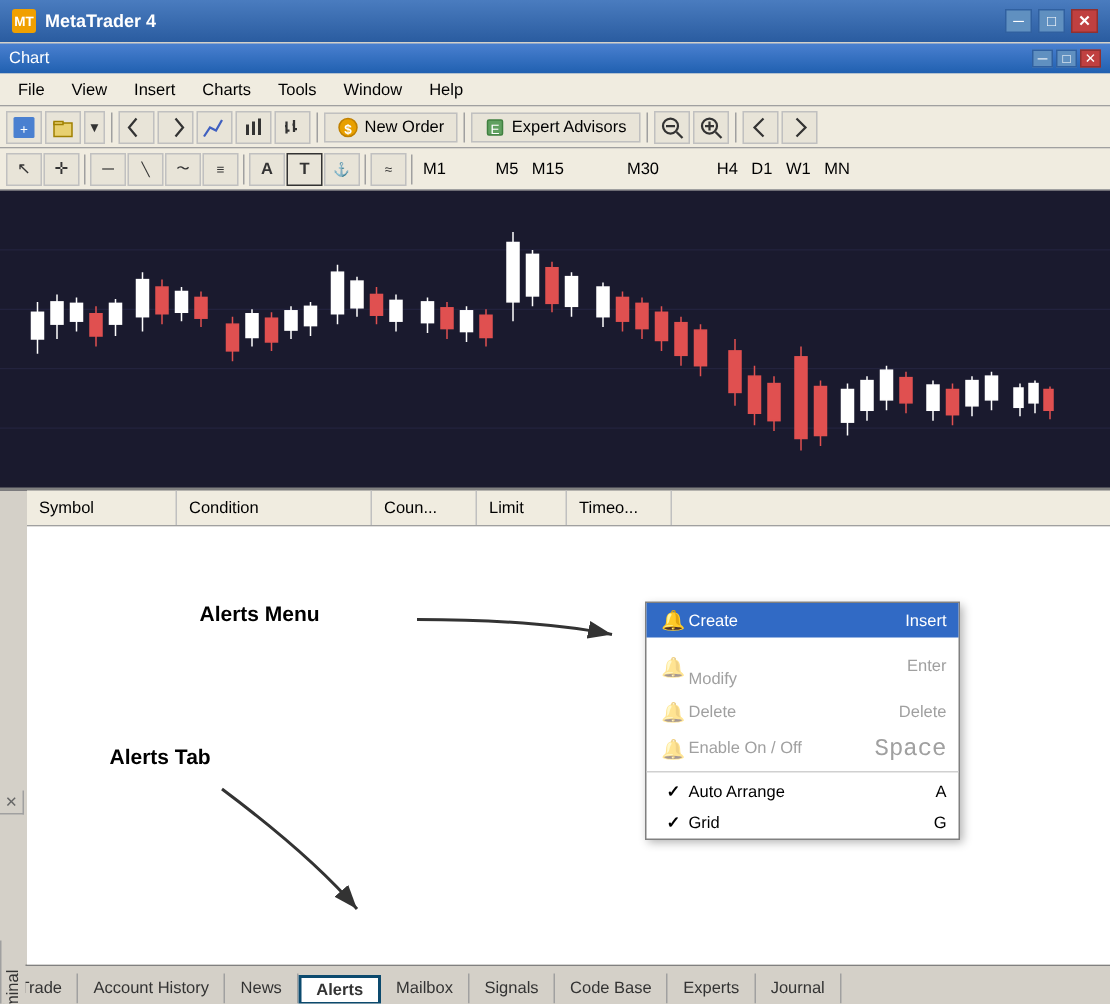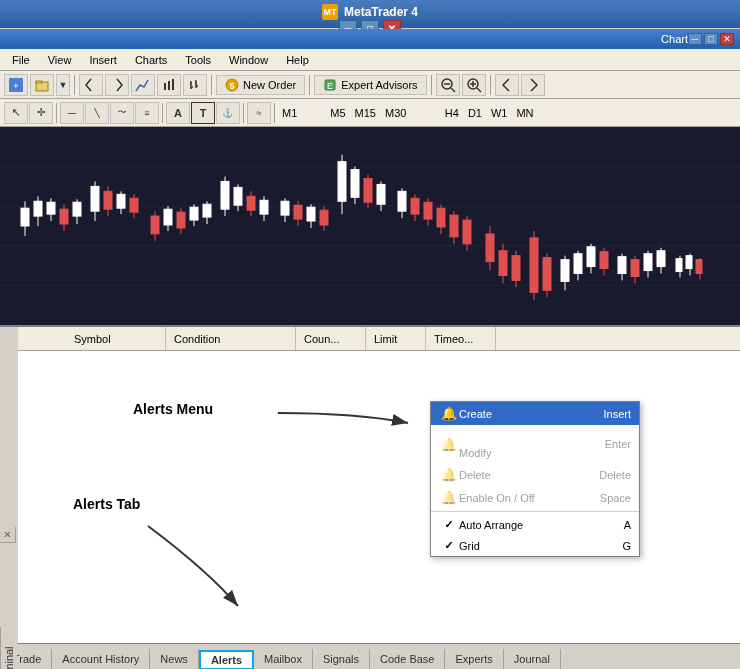--- a/index.html
+++ b/index.html
@@ -1,19 +1,19 @@
 <!DOCTYPE html>
 <html><head>
   <meta charset="utf-8">
   <style>
     * { margin: 0; padding: 0; box-sizing: border-box; }
     body { width: 740px; height: 669px; background: #d4d0c8; font-family: 'Tahoma', 'Arial', sans-serif; font-size: 11px; overflow: hidden; position: relative; }
 
     
-    .title-bar { background: linear-gradient(to bottom, #4a7cbf, #2a5ca0); height: 28px; display: flex; align-items: center; justify-content: space-between; padding: 4px 8px; color: white; font-size: 12px; font-weight: bold; flex-direction: column; }
+    .title-bar { background: linear-gradient(to bottom, #4a7cbf, #2a5ca0); height: 28px; display: flex; align-items: center; justify-content: space-between; padding: 4px 8px; color: white; font-size: 12px; font-weight: bold; }
     .title-bar-left { display: flex; align-items: center; gap: 6px; }
     .title-bar-icon { width: 16px; height: 16px; background: #f0a000; border-radius: 2px; display: flex; align-items: center; justify-content: center; font-size: 9px; color: white; font-weight: bold; }
     .title-bar-controls { display: flex; gap: 4px; }
     .title-btn { width: 18px; height: 16px; background: #6090c0; border: 1px solid #3060a0; display: flex; align-items: center; justify-content: center; font-size: 10px; color: white; cursor: pointer; }
     .title-btn.close { background: #c04040; border-color: #903030; }
 
     
     .menu-bar { background: #f0ece0; height: 22px; display: flex; align-items: center; padding: 0 4px; border-bottom: 1px solid #a0a0a0; gap: 2px; }
     .menu-item { padding: 2px 8px; cursor: pointer; font-size: 11px; color: #000; }
 
@@ -57,21 +57,21 @@
       <div class="title-bar-icon">MT</div>
       <span>MetaTrader 4</span>
     </div>
     <div class="title-bar-controls">
       <div class="title-btn">─</div>
       <div class="title-btn">□</div>
       <div class="title-btn close">✕</div>
     </div>
   </div>
 
-  <div style="background: linear-gradient(to bottom, #4a80d0, #2060b0); height: 20px; display: flex; align-items: center; justify-content: flex-end; padding: 0 6px; margin-top: 1px;">
+  <div style="background: linear-gradient(to bottom, #4a80d0, #2060b0); height: 20px; display: flex; align-items: center; justify-content: space-between; padding: 0 6px; margin-top: 1px;">
     <span style="color: white; font-size: 11px;">Chart</span>
     <div style="display: flex; gap: 2px;">
       <div style="width: 14px; height: 12px; background: #6090c0; border: 1px solid #3060a0; display: flex; align-items: center; justify-content: center; font-size: 9px; color: white; cursor: pointer;">─</div>
       <div style="width: 14px; height: 12px; background: #6090c0; border: 1px solid #3060a0; display: flex; align-items: center; justify-content: center; font-size: 9px; color: white; cursor: pointer;">□</div>
       <div style="width: 14px; height: 12px; background: #c04040; border: 1px solid #903030; display: flex; align-items: center; justify-content: center; font-size: 9px; color: white; cursor: pointer;">✕</div>
     </div>
   </div>
 
   <div class="menu-bar">
     <div class="menu-item">File</div>
@@ -186,21 +186,21 @@
     <div class="toolbar-sep"></div>
     <div class="toolbar-btn" style="font-weight:bold;">A</div>
     <div class="toolbar-btn" style="border: 1px solid #333; font-weight:bold;">T</div>
     <div class="toolbar-btn" style="font-size:9px;">⚓</div>
     <div class="toolbar-sep"></div>
     <div class="toolbar-btn" style="font-size:9px;">≈</div>
     <div class="toolbar-sep"></div>
     <div style="padding: 0 4px; font-size: 11px; display:flex; align-items:center; gap:2px;">M1</div>
     <div style="padding: 0 4px; font-size: 11px; display:flex; align-items:center; gap:2px;margin-left:24px;">M5</div>
     <div style="padding: 0 4px; font-size: 11px; display:flex; align-items:center; gap:2px;">M15</div>
-    <div style="padding: 0 4px; font-size: 11px; display:flex; align-items:center; gap:2px;">M30</div>
+    <div style="padding: 0 4px; font-size: 11px; display:flex; align-items:center; gap:2px;margin-left:33px;">M30</div>
     <div style="padding: 0 4px; font-size: 16px; display:flex; align-items:center; gap:2px; font-weight:normal; color:#316ac5;margin-top:44px;">H1</div>
     <div style="padding: 0 4px; font-size: 11px; display:flex; align-items:center; gap:2px;">H4</div>
     <div style="padding: 0 4px; font-size: 11px; display:flex; align-items:center; gap:2px;">D1</div>
     <div style="padding: 0 4px; font-size: 11px; display:flex; align-items:center; gap:2px;">W1</div>
     <div style="padding: 0 4px; font-size: 11px; display:flex; align-items:center; gap:2px;">MN</div>
   </div>
 
   <div class="chart-wrapper">
     <div class="chart-area">
       <svg class="chart-svg" viewBox="0 0 740 200" preserveAspectRatio="none">
@@ -322,21 +322,21 @@
   </div>
 
   <div class="terminal-wrapper" style="flex:1; display:flex; flex-direction:column;">
 
     <div style="position: absolute; left: 0; top: 200px; width: 16px; height: 16px; z-index:10; display:flex; align-items:center; justify-content:center; cursor:pointer; font-size: 10px; color: #666; background: #d4d0c8; border-right: 1px solid #a0a0a0; border-bottom: 1px solid #a0a0a0;">✕</div>
 
     <div style="position: absolute; left: 0; top: 300px; writing-mode: vertical-rl; transform: rotate(180deg); font-size: 11px; color: #333; background: #d4d0c8; padding: 4px 2px; border-right: 1px solid #a0a0a0; z-index:5; height: 80px; display: flex; align-items: center; justify-content: center;">Terminal</div>
 
     <div style="margin-left: 18px; flex: 1; display: flex; flex-direction: column;">
 
-      <div style="background: #f0ece0; height: 24px; display: flex; align-items: flex-end; border-bottom: 1px solid #a0a0a0; padding-left: 48px;">
+      <div style="background: #f0ece0; height: 24px; display: flex; align-items: flex-end; border-bottom: 1px solid #a0a0a0;">
         <div style="width: 100px; padding: 0 8px; font-size: 11px; border-right: 1px solid #c0c0c0; height: 100%; display: flex; align-items: center;">Symbol</div>
         <div style="width: 130px; padding: 0 8px; font-size: 11px; border-right: 1px solid #c0c0c0; height: 100%; display: flex; align-items: center;">Condition</div>
         <div style="width: 70px; padding: 0 8px; font-size: 11px; border-right: 1px solid #c0c0c0; height: 100%; display: flex; align-items: center;">Coun...</div>
         <div style="width: 60px; padding: 0 8px; font-size: 11px; border-right: 1px solid #c0c0c0; height: 100%; display: flex; align-items: center;">Limit</div>
         <div style="width: 70px; padding: 0 8px; font-size: 11px; border-right: 1px solid #c0c0c0; height: 100%; display: flex; align-items: center;">Timeo...</div>
       </div>
 
       <div style="flex: 1; background: white; position: relative; min-height: 280px;">
 
         <div style="position: absolute; left: 115px; top: 50px; font-size: 14px; font-weight: bold; color: #000;">Alerts Menu</div>
@@ -366,21 +366,21 @@
 
           <div style="display: flex; align-items: center; padding: 4px 8px; color: #a0a0a0; cursor: default;">
             <div style="width: 20px; display: flex; align-items: center; justify-content: center; font-size: 13px; opacity: 0.5;">🔔</div>
             <span style="flex:1; font-size: 11px;">Delete</span>
             <span style="font-size: 11px;">Delete</span>
           </div>
 
           <div style="display: flex; align-items: center; padding: 4px 8px; color: #a0a0a0; cursor: default;">
             <div style="width: 20px; display: flex; align-items: center; justify-content: center; font-size: 13px; opacity: 0.5;">🔔</div>
             <span style="flex:1; font-size: 11px;">Enable On / Off</span>
-            <span style="font-size: 11px;">Space</span>
+            <span style="font-size: 16px; font-family: Liberation Mono, monospace;">Space</span>
           </div>
 
           <div style="height: 1px; background: #d0d0d0; margin: 2px 0;"></div>
 
           <div style="display: flex; align-items: center; padding: 4px 8px; cursor: pointer;">
             <div style="width: 20px; display: flex; align-items: center; justify-content: center; font-size: 11px; font-weight: bold;">✓</div>
             <span style="flex:1; font-size: 11px;">Auto Arrange</span>
             <span style="font-size: 11px;">A</span>
           </div>
 
@@ -401,21 +401,21 @@
           </defs>
           <path d="M 130 175 Q 190 220 220 255" fill="none" stroke="#333" stroke-width="2" marker-end="url(#arrowhead2)"></path>
         </svg>
       </div>
     </div>
 
     <div class="bottom-tabs">
       <div class="bottom-tab">Trade</div>
       <div class="bottom-tab">Account History</div>
       <div class="bottom-tab">News</div>
-      <div class="bottom-tab active" style="border: 2px solid #0ea5e9; font-weight: bold; background: white;">Alerts</div>
+      <div class="bottom-tab active" style="border: 2px solid #0c4a6e; font-weight: bold; background: white;">Alerts</div>
       <div class="bottom-tab">Mailbox</div>
       <div class="bottom-tab">Signals</div>
       <div class="bottom-tab">Code Base</div>
       <div class="bottom-tab">Experts</div>
       <div class="bottom-tab">Journal</div>
     </div>
 
   </div>
 </div>
 

